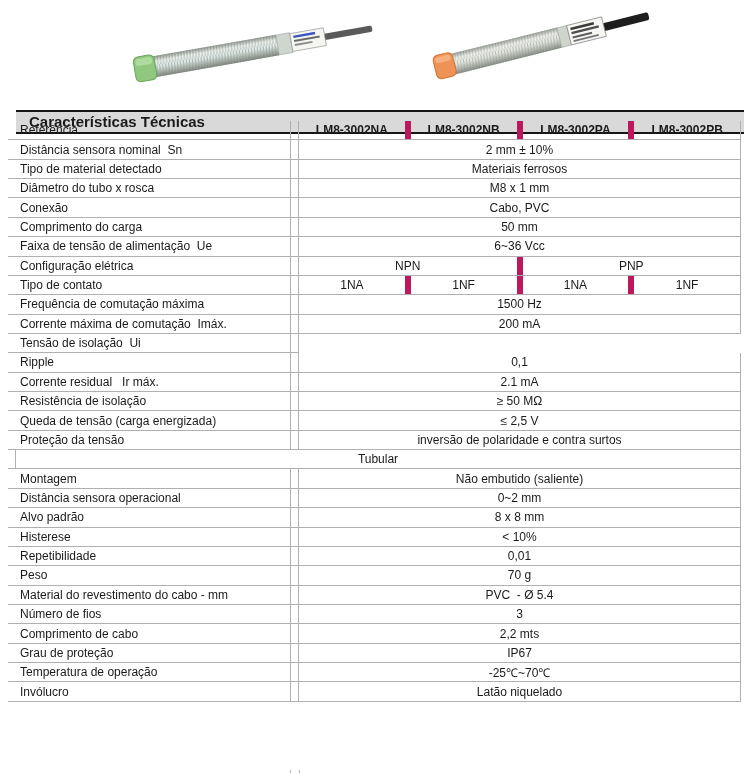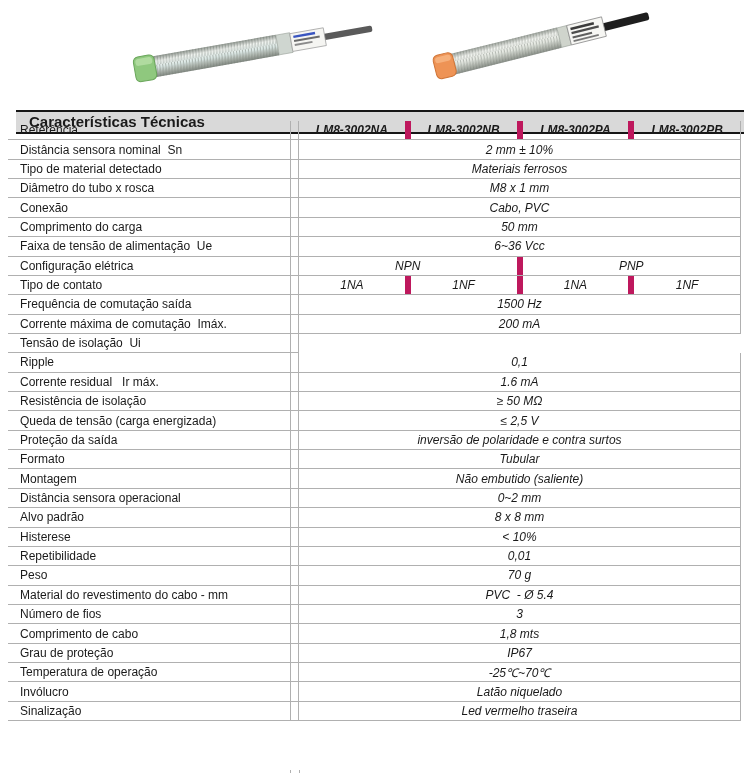--- a/index.html
+++ b/index.html
@@ -31,21 +31,21 @@
   .cell.gap {
     width:8px;
     border-right:1px solid #b0b0b0; border-bottom:1px solid #b0b0b0;
   }
   .vals {
     flex:1; display:flex; box-sizing:border-box;
     border-bottom:1px solid #b0b0b0; border-right:1px solid #b0b0b0;
   }
   .vcell {
     flex:1; display:flex; align-items:center; justify-content:center;
-    white-space:pre; overflow:hidden;font-style:italic;
+    white-space:pre; overflow:hidden;
   }
   .vcell.sep  { border-left:6px solid #be185d; }
   .vcell.bold { font-weight:bold; }
 
   .stub-row {
     position:absolute; top:770px; left:290px; width:8px; height:3px;
     border-left:1px solid #b0b0b0; border-right:1px solid #b0b0b0;
   }
 </style>
 </head>
@@ -181,21 +181,21 @@
         <div class="cell label">Tipo de contato</div>
         <div class="cell gap"></div>
         <div class="vals">
           <div class="vcell">1NA</div>
           <div class="vcell sep">1NF</div>
           <div class="vcell sep">1NA</div>
           <div class="vcell sep">1NF</div>
         </div>
       </div>
       <div class="trow">
-        <div class="cell label">Frequência de comutação saída</div>
+        <div class="cell label">Frequência de comutação máxima</div>
         <div class="cell gap"></div>
         <div class="vals">
           <div class="vcell">1500 Hz</div>
         </div>
       </div>
       <div class="trow">
         <div class="cell label">Corrente máxima de comutação  Imáx.</div>
         <div class="cell gap"></div>
         <div class="vals">
           <div class="vcell">200 mA</div>
@@ -209,46 +209,45 @@
         <div class="cell label">Ripple</div>
         <div class="cell gap"></div>
         <div class="vals">
           <div class="vcell">0,1</div>
         </div>
       </div>
       <div class="trow">
         <div class="cell label">Corrente residual   Ir máx.</div>
         <div class="cell gap"></div>
         <div class="vals">
-          <div class="vcell">1.6 mA</div>
+          <div class="vcell">2.1 mA</div>
         </div>
       </div>
       <div class="trow">
         <div class="cell label">Resistência de isolação</div>
         <div class="cell gap"></div>
         <div class="vals">
           <div class="vcell">≥ 50 MΩ</div>
         </div>
       </div>
       <div class="trow">
         <div class="cell label">Queda de tensão (carga energizada)</div>
         <div class="cell gap"></div>
         <div class="vals">
           <div class="vcell">≤ 2,5 V</div>
         </div>
       </div>
       <div class="trow">
-        <div class="cell label">Proteção da saída</div>
+        <div class="cell label">Proteção da tensão</div>
         <div class="cell gap"></div>
         <div class="vals">
           <div class="vcell">inversão de polaridade e contra surtos</div>
         </div>
       </div>
       <div class="trow">
-        <div class="cell label">Formato</div>
         <div class="cell gap"></div>
         <div class="vals">
           <div class="vcell">Tubular</div>
         </div>
       </div>
       <div class="trow">
         <div class="cell label">Montagem</div>
         <div class="cell gap"></div>
         <div class="vals">
           <div class="vcell">Não embutido (saliente)</div>
@@ -300,21 +299,21 @@
         <div class="cell label">Número de fios</div>
         <div class="cell gap"></div>
         <div class="vals">
           <div class="vcell">3</div>
         </div>
       </div>
       <div class="trow">
         <div class="cell label">Comprimento de cabo</div>
         <div class="cell gap"></div>
         <div class="vals">
-          <div class="vcell">1,8 mts</div>
+          <div class="vcell">2,2 mts</div>
         </div>
       </div>
       <div class="trow">
         <div class="cell label">Grau de proteção</div>
         <div class="cell gap"></div>
         <div class="vals">
           <div class="vcell">IP67</div>
         </div>
       </div>
       <div class="trow">
@@ -322,25 +321,18 @@
         <div class="cell gap"></div>
         <div class="vals">
           <div class="vcell">-25℃~70℃</div>
         </div>
       </div>
       <div class="trow">
         <div class="cell label">Invólucro</div>
         <div class="cell gap"></div>
         <div class="vals">
           <div class="vcell">Latão niquelado</div>
-        </div>
-      </div>
-      <div class="trow">
-        <div class="cell label">Sinalização</div>
-        <div class="cell gap"></div>
-        <div class="vals">
-          <div class="vcell">Led vermelho traseira</div>
         </div>
       </div>
     </div>
 
   <div class="stub-row"></div>
 </div>
 
 </body></html>

